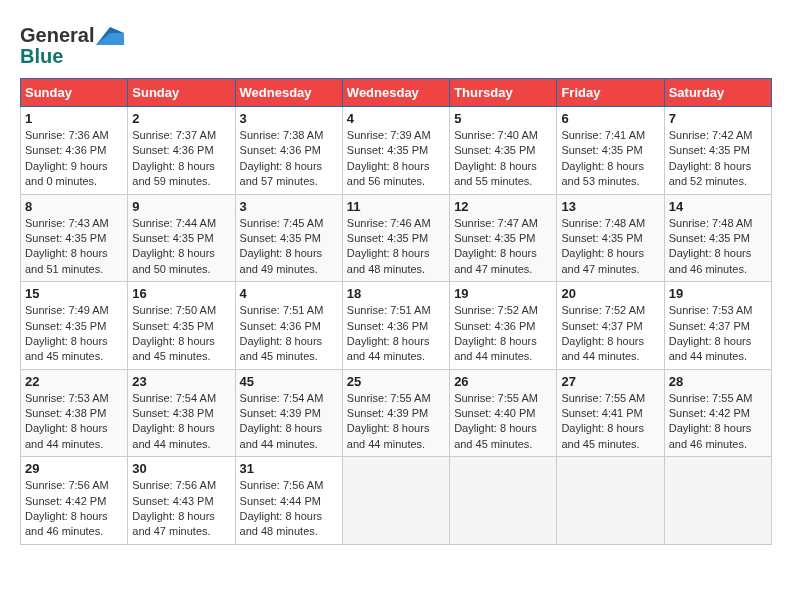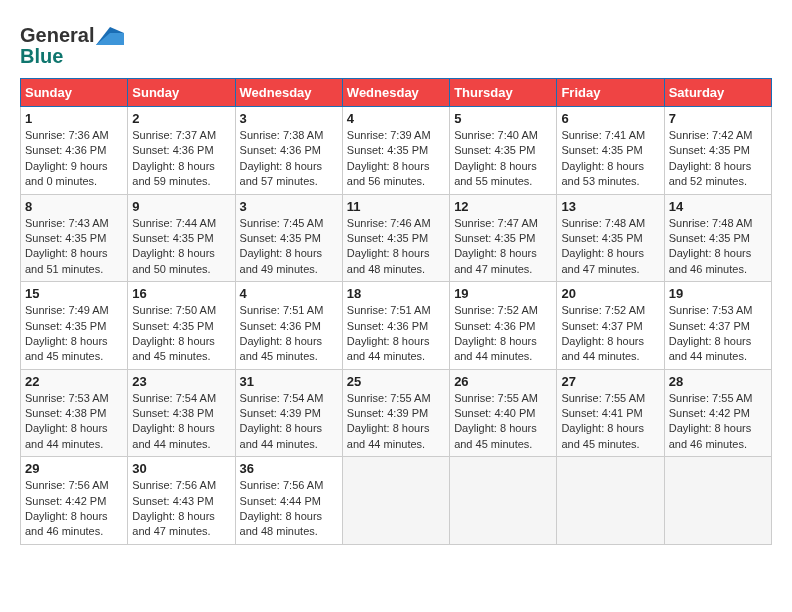--- a/index.html
+++ b/index.html
@@ -310,21 +310,21 @@
         </td>
           <td>
           <span class="day-num">23</span>
           <span class="day-info">
             Sunrise: 7:54 AM<br>
             Sunset: 4:38 PM<br>
             Daylight: 8 hours and 44 minutes.
           </span>
         </td>
           <td>
-          <span class="day-num">31</span>
+          <span class="day-num">45</span>
           <span class="day-info">
             Sunrise: 7:54 AM<br>
             Sunset: 4:39 PM<br>
             Daylight: 8 hours and 44 minutes.
           </span>
         </td>
           <td>
           <span class="day-num">25</span>
           <span class="day-info">
             Sunrise: 7:55 AM<br>
@@ -368,21 +368,21 @@
         </td>
           <td>
           <span class="day-num">30</span>
           <span class="day-info">
             Sunrise: 7:56 AM<br>
             Sunset: 4:43 PM<br>
             Daylight: 8 hours and 47 minutes.
           </span>
         </td>
           <td>
-          <span class="day-num">36</span>
+          <span class="day-num">31</span>
           <span class="day-info">
             Sunrise: 7:56 AM<br>
             Sunset: 4:44 PM<br>
             Daylight: 8 hours and 48 minutes.
           </span>
         </td>
           <td class="empty"></td>
           <td class="empty"></td>
           <td class="empty"></td>
           <td class="empty"></td>

